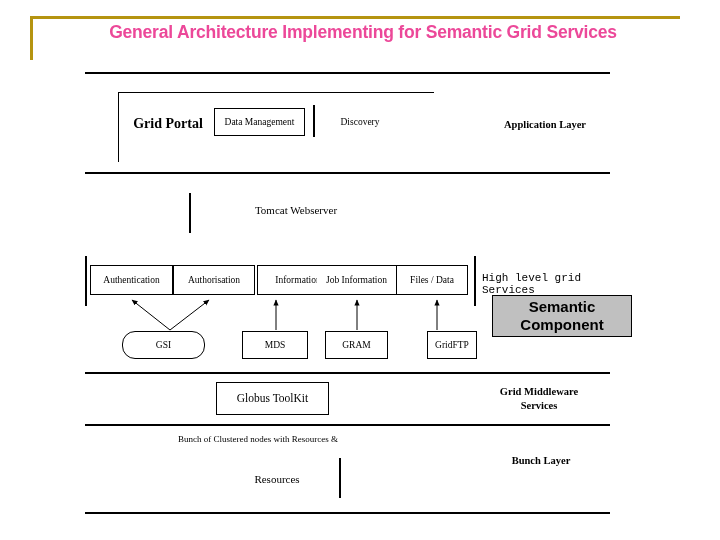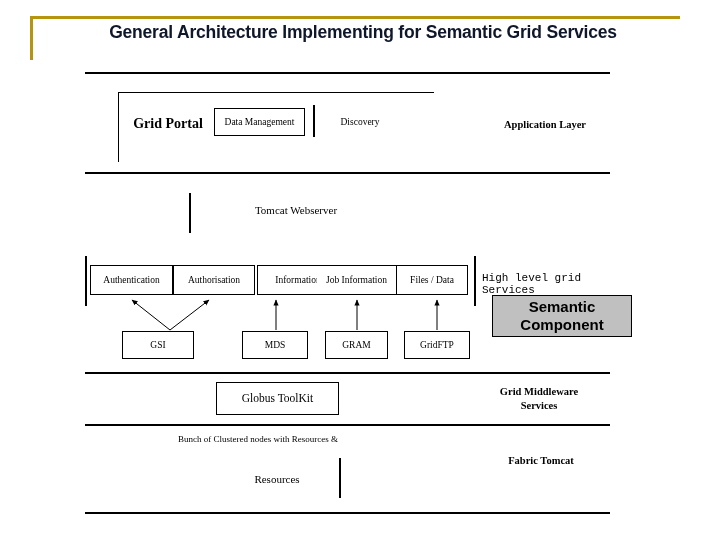--- a/index.html
+++ b/index.html
@@ -32,21 +32,21 @@
   }
   #page-title {
     position: absolute;
     left: 48px;
     top: 22px;
     width: 630px;
     font-family: "Liberation Sans", sans-serif;
     font-weight: bold;
     font-size: 17.5px;
     letter-spacing: -0.2px;
-    color: #0f172a;
+    color: #ec4899;
     text-align: center;
     white-space: nowrap;
   }
 
   
   .hline {
     position: absolute;
     background: #000000;
     height: 2px;
   }
@@ -135,24 +135,24 @@
   }
   #svc-auth1 { left: 90px;  width: 83px; }
   #svc-auth2 { left: 173px; width: 82px; }
   #svc-info  { left: 257px; width: 82px; }
   #svc-job   { left: 317px; width: 80px; border-left: none; }
   #svc-files { left: 396px; width: 72px; }
 
   .low-box {
     top: 331px; height: 28px;
   }
-  #low-gsi  { left: 122px; width: 72px; }
+  #low-gsi  { left: 122px; width: 83px; border-radius: 13px; }
   #low-mds  { left: 242px; width: 66px; }
   #low-gram { left: 325px; width: 63px; }
-  #low-gftp { left: 404px; width: 66px; }
+  #low-gftp { left: 427px; width: 50px; }
 
   #hlg-label {
     position: absolute;
     left: 482px; top: 272px; width: 135px;
     font-family: Liberation Mono, monospace;
     font-size: 11px;
     text-align: left;
   }
   #semantic-box {
     position: absolute;
@@ -166,21 +166,21 @@
     text-align: center;
     font-family: "Liberation Sans", sans-serif;
     font-weight: bold;
     font-size: 15px;
     color: #000000;
     line-height: 1.2;
   }
 
   
   #globus-box {
-    left: 216px; top: 382px; width: 123px; height: 33px;
+    left: 216px; top: 382px; width: 113px; height: 33px;
     font-size: 11.5px;
   }
   #gm-label {
     position: absolute;
     left: 476px; top: 385px; width: 126px;
     font-size: 10.5px;
     font-weight: bold;
     text-align: center;
     line-height: 1.3;
   }
@@ -288,15 +288,15 @@
   <div id="gm-label">
     <div>Grid Middleware</div>
     <div>Services</div>
   </div>
 
   <div id="fabric-note" class="plainlabel">Bunch of Clustered nodes with Resources &amp;</div>
 
   <div id="resources-box" class="box">Resources</div>
   <div class="vline" id="resources-divider"></div>
 
-  <div id="fabric-label">Fabric Tomcat</div>
+  <div id="fabric-label">Bunch Layer</div>
 
 </div>
 
 </body></html>

